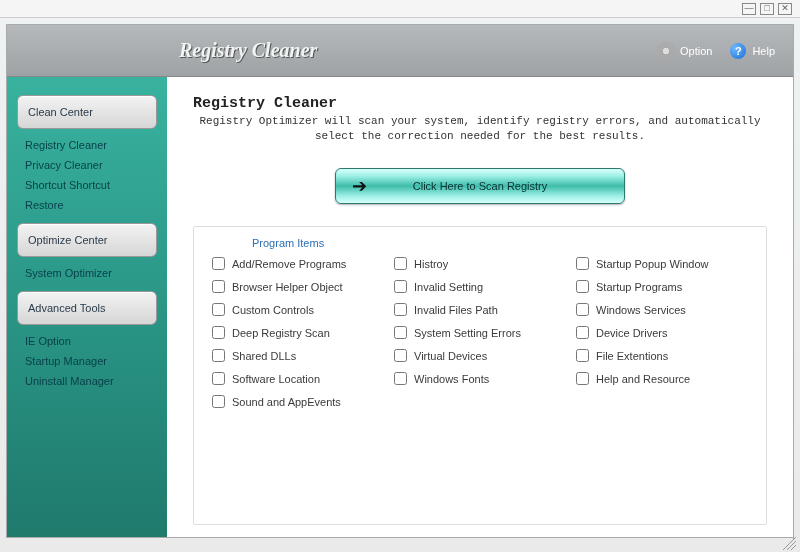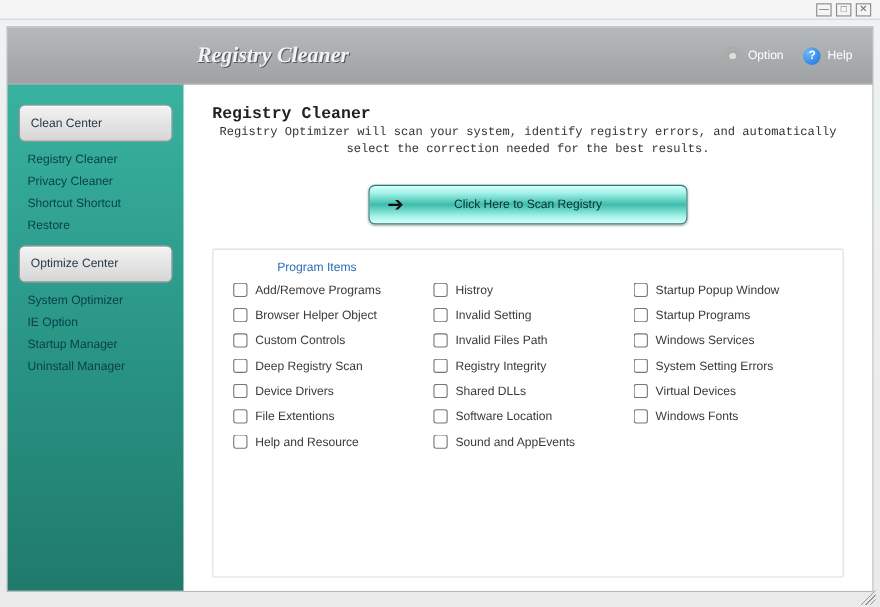--- a/index.html
+++ b/index.html
@@ -76,20 +76,21 @@
     <div class="sidebar">
       <div class="group-header">Clean Center</div>
       <div class="side-item">Registry Cleaner</div>
       <div class="side-item">Privacy Cleaner</div>
       <div class="side-item">Shortcut Shortcut</div>
       <div class="side-item">Restore</div>
 
       <div class="group-header">Optimize Center</div>
       <div class="side-item">System Optimizer</div>
 
+      <div class="group-header">Advanced Tools</div>
       <div class="side-item">IE Option</div>
       <div class="side-item">Startup Manager</div>
       <div class="side-item">Uninstall Manager</div>
     </div>
 
     <div class="main">
       <div class="page-title">Registry Cleaner</div>
       <div class="page-desc">Registry Optimizer will scan your system, identify registry errors, and automatically select the correction needed for the best results.</div>
 
       <div class="scan-btn-wrap">
@@ -141,24 +142,20 @@
                 <input type="checkbox" style="">
                 <span>Windows Services</span>
               </label>
 
           <label class="check-item">
                 <input type="checkbox" style="">
                 <span>Deep Registry Scan</span>
               </label>
           <label class="check-item">
                 <input type="checkbox" style="">
-                <span>Registry Integrity</span>
-              </label>
-          <label class="check-item">
-                <input type="checkbox" style="">
                 <span>System Setting Errors</span>
               </label>
 
           <label class="check-item">
                 <input type="checkbox" style="">
                 <span>Device Drivers</span>
               </label>
           <label class="check-item">
                 <input type="checkbox" style="">
                 <span>Shared DLLs</span>

